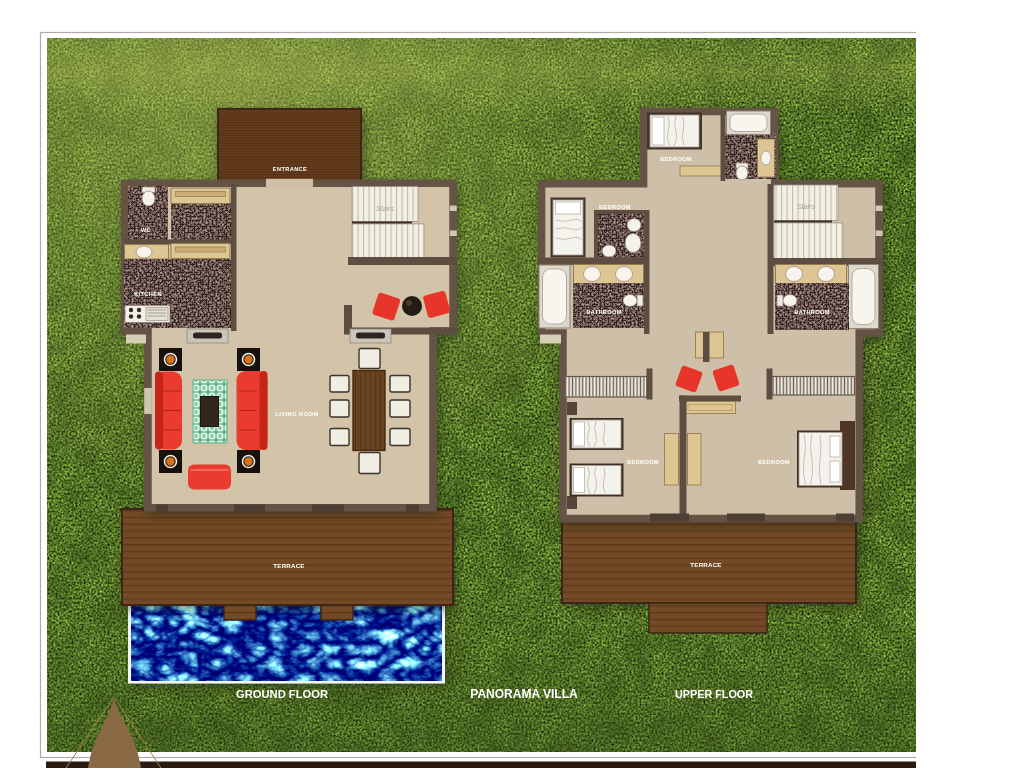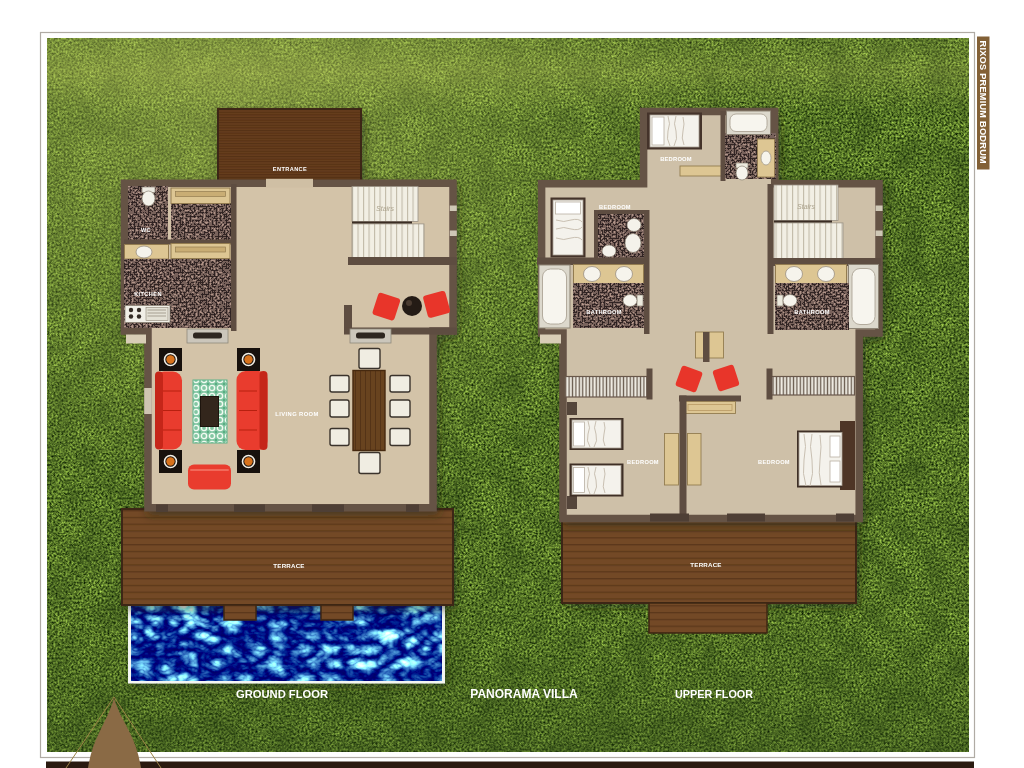--- a/index.html
+++ b/index.html
@@ -1,16 +1,16 @@
 <!DOCTYPE html>
 <html><head>
 <meta charset="utf-8">
 <style>
 html,body{margin:0;padding:0;background:#ffffff;}
-#page{position:relative;width:1024px;height:768px;overflow:hidden;background:#e5e5e5;
+#page{position:relative;width:916px;height:768px;overflow:hidden;background:#e5e5e5;
 font-family:"Liberation Sans", sans-serif;}
 svg{display:block}
 </style>
 </head>
 <body>
 <div id="page">
 <svg width="1024" height="768" viewBox="0 0 1024 768">
 <defs>
 <filter id="fGrass" x="0" y="0" width="100%" height="100%" color-interpolation-filters="sRGB">
   <feTurbulence type="fractalNoise" baseFrequency="0.5 0.45" numOctaves="2" seed="13" result="fine"></feTurbulence>

